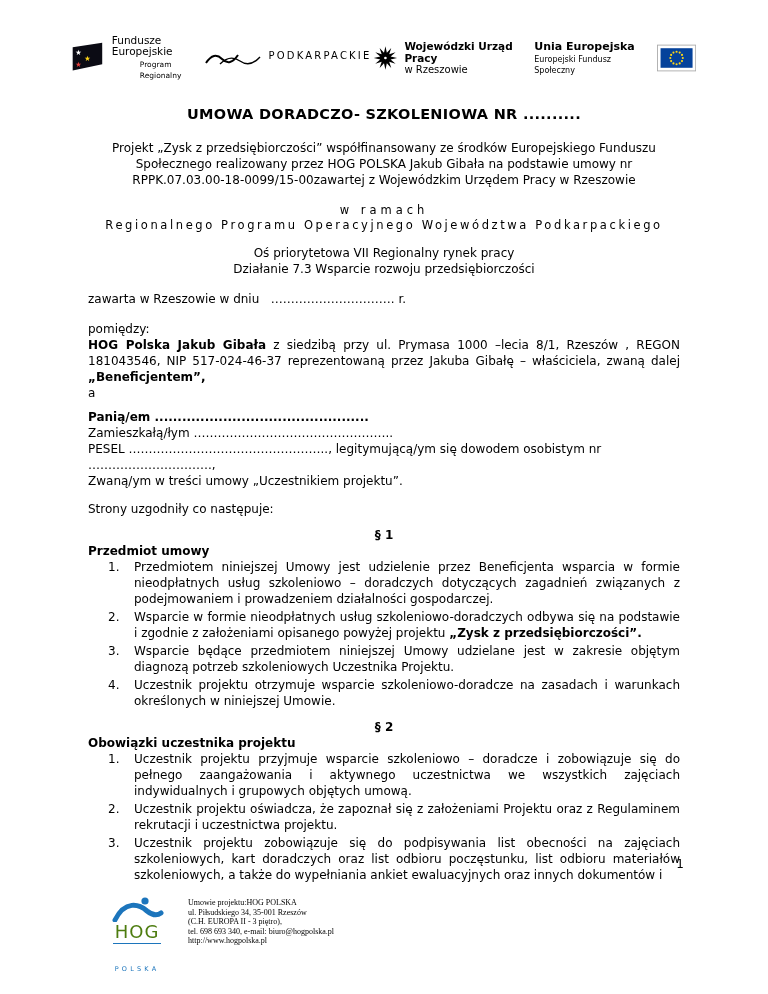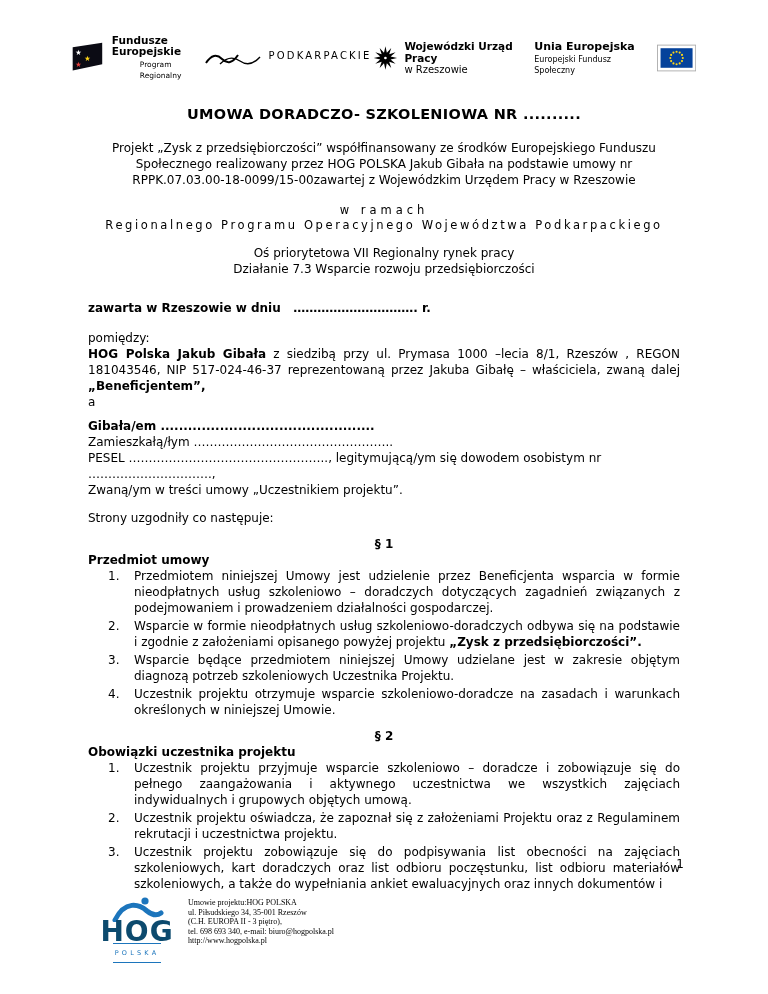--- a/index.html
+++ b/index.html
@@ -7,56 +7,56 @@
   .page {
     width:768px; height:994px; background:#ffffff; margin:0 auto;
     font-family:"DejaVu Sans", sans-serif; color:#000;
     position:relative; padding:34px 88px 0 88px; overflow:hidden;
     font-size:12px; line-height:16px;
   }
   
   .logos { display:flex; align-items:center; justify-content:space-between; height:48px; margin:0 -16px 0 -18px; }
   .logo { display:flex; align-items:center; gap:6px; }
   .fe-text { display:flex; flex-direction:column; line-height:11px; }
-  .fe-title { font-size:10.5px; font-weight:bold; }
+  .fe-title { font-size:10.5px; font-weight:normal; }
   .fe-sub { font-size:7.5px; margin-top:2px;padding-left:28px; }
   .pk { display:flex; flex-direction:row; align-items:flex-start; }
   .pk-label { font-size:10px; letter-spacing:2.2px; margin-top:-1px; }
   .wup-text { display:flex; flex-direction:column; line-height:12px; }
   .wup-l1 { font-size:10.5px; font-weight:bold; }
   .wup-l2 { font-size:10px; }
   .ue { display:flex; align-items:center; gap:16px; }
   .ue-text { display:flex; flex-direction:column; align-items:flex-start; line-height:11px; }
   .ue-l1 { font-size:11px; font-weight:bold; }
   .ue-l2 { font-size:8px; margin-top:2px; }
   
   .doc-title { margin-top:24px; text-align:center; font-weight:bold; font-size:14.5px; letter-spacing:0.3px; }
   .intro { margin-top:18px; text-align:center; }
   .spaced1 { margin-top:14px; text-align:center; letter-spacing:4px; font-size:11.5px; }
   .spaced2 { text-align:center; letter-spacing:2.6px; font-size:11.5px; line-height:15px; }
   .os-block { margin-top:12px; text-align:center; }
-  .zawarta { margin-top:23px;font-weight:bold; }
+  .zawarta { margin-top:14px; }
   .pomiedzy { margin-top:14px; }
   .benef { text-align:justify; }
   .pani-block { margin-top:8px; }
   .bold { font-weight:bold; }
   .strony { margin-top:12px; }
   .sec-head { margin-top:10px; text-align:center; font-weight:bold; }
   .sec-sub  { text-align:left; font-weight:bold; }
   .list { padding-left:20px; }
   .li { display:flex; margin-bottom:2px; }
   .li .num { width:26px; flex-shrink:0; }
   .li .txt { flex:1; text-align:justify; }
   
   .page-num { position:absolute; top:856px; right:84px; font-size:12px; }
   .footer { position:absolute; left:104px; top:896px; display:flex; gap:18px; align-items:flex-start; }
   .hog { display:flex; flex-direction:column; align-items:center; width:66px; }
-  .hog-text { font-weight:bold; font-size:28px; color:#0c4a6e; line-height:20px; letter-spacing:1px; }
+  .hog-text { font-weight:normal; font-size:18px; color:#4d7c0f; line-height:20px; letter-spacing:1px; }
   .hog-sub { font-size:6.5px; letter-spacing:3.2px; color:#1C75BC; margin-top:1px;
-             border-top:1px solid #1C75BC; border-bottom:1px solid #1C75BC; padding:1px 2px; }
+             border-top:1px solid #1C75BC; border-bottom:1px solid #1C75BC; padding:17px 2px; }
   .addr { font-family:"Liberation Serif", serif; font-size:8px; line-height:9.5px; color:#000; padding-top:2px; }
 </style>
 </head>
 <body>
 
 <div class="page">
 
   <header class="logos">
 
     <div class="logo">
@@ -133,21 +133,21 @@
   </div>
 
   <p class="zawarta">zawarta w Rzeszowie w dniu &nbsp;&nbsp;…………………………. r.</p>
 
   <p class="pomiedzy">pomiędzy:</p>
 
   <p class="benef"><b>HOG Polska Jakub Gibała</b><span> z siedzibą przy ul. Prymasa 1000 –lecia 8/1, Rzeszów , REGON 181043546, NIP 517-024-46-37 reprezentowaną przez Jakuba Gibałę – właściciela, zwaną dalej </span><b>„Beneficjentem”,</b></p>
   <p>a</p>
 
   <div class="pani-block">
-    <p class="bold">Gibała/em ...............................................</p>
+    <p class="bold">Panią/em ...............................................</p>
     <p>Zamieszkałą/łym …………………………………………..</p>
     <p>PESEL ………………………………………….., legitymującą/ym się dowodem osobistym nr ………………………….,</p>
     <p>Zwaną/ym w treści umowy „Uczestnikiem projektu”.</p>
   </div>
 
   <p class="strony">Strony uzgodniły co następuje:</p>
 
   <div>
     <p class="sec-head">§ 1</p>
     <p class="sec-sub">Przedmiot umowy</p>

